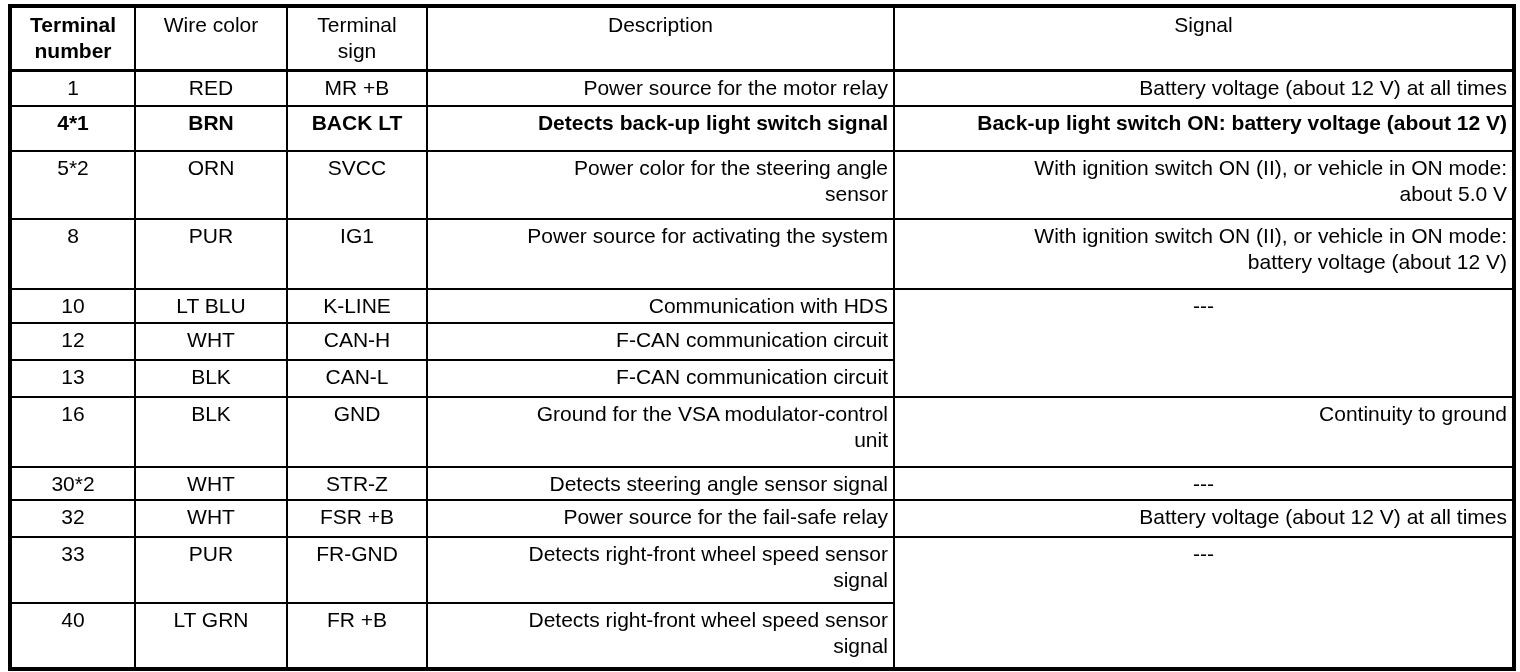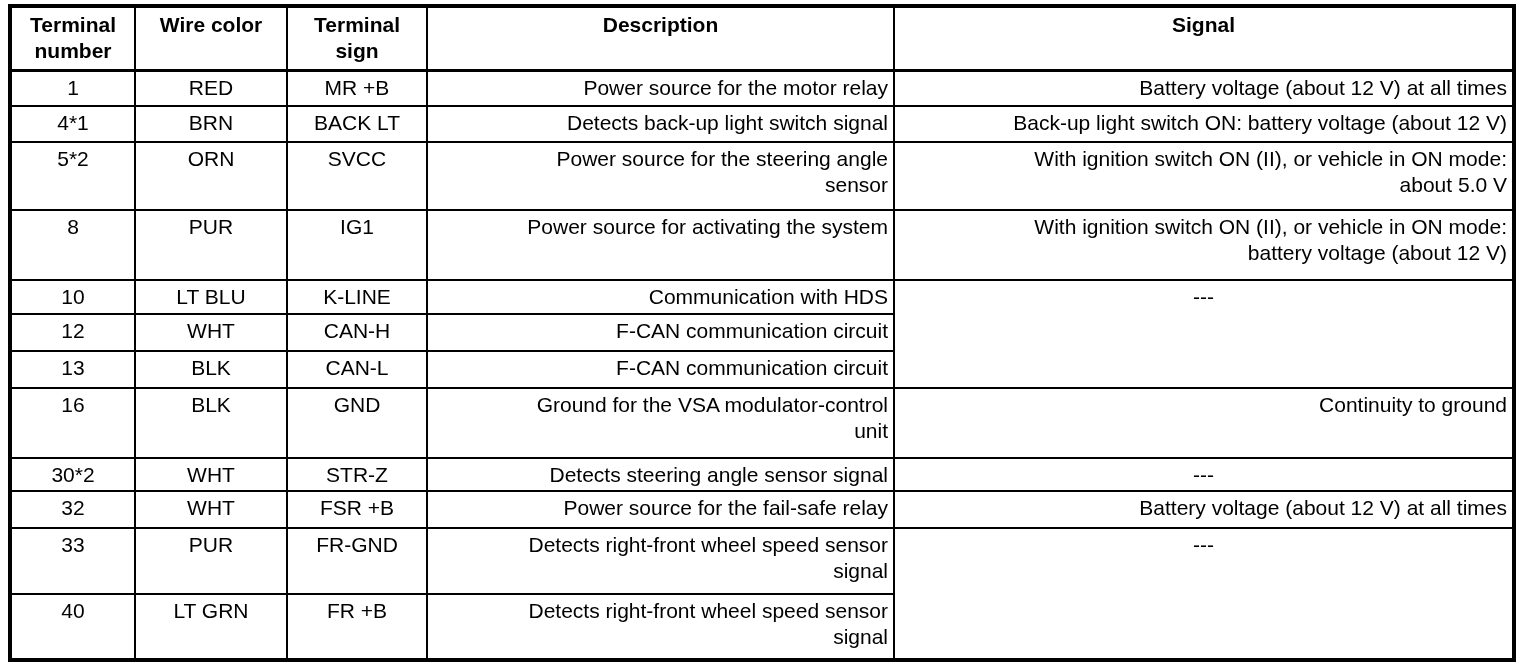--- a/index.html
+++ b/index.html
@@ -30,33 +30,33 @@
     border: 2px solid #000;
     font-size: 21px;
     line-height: 26px;
     padding: 3px 5px 2px 5px;
     vertical-align: top;
     white-space: pre-line;
     overflow: hidden;
   }
   thead th {
     border-bottom: 3px solid #000;
-    font-weight: bold;
+    font-weight: normal;
     text-align: center;
     padding-top: 4px;
   }
   thead th:first-child { font-weight: bold; }
   thead tr { height: 64px; }
 
   td.c-center { text-align: center; }
   td.c-left   { text-align: right; }
 
   
   tbody tr:nth-child(1)  { height: 36px; }
-  tbody tr:nth-child(2)  { height: 36px; }
+  tbody tr:nth-child(2)  { height: 45px; font-weight: bold; }
   tbody tr:nth-child(3)  { height: 68px; }
   tbody tr:nth-child(4)  { height: 70px; }
   tbody tr:nth-child(5)  { height: 34px; }
   tbody tr:nth-child(6)  { height: 37px; }
   tbody tr:nth-child(7)  { height: 37px; }
   tbody tr:nth-child(8)  { height: 70px; }
   tbody tr:nth-child(9)  { height: 26px; }
   tbody tr:nth-child(10) { height: 37px; }
   tbody tr:nth-child(11) { height: 66px; }
   tbody tr:nth-child(12) { height: 66px; }
@@ -102,21 +102,21 @@
           <td class="c-center">4*1</td>
           <td class="c-center">BRN</td>
           <td class="c-center">BACK LT</td>
           <td class="c-left">Detects back-up light switch signal</td>
           <td class="c-left">Back-up light switch ON: battery voltage (about 12 V)</td>
         </tr>
         <tr>
           <td class="c-center">5*2</td>
           <td class="c-center">ORN</td>
           <td class="c-center">SVCC</td>
-          <td class="c-left">Power source for the steering angle
+          <td class="c-left">Power color for the steering angle
 sensor</td>
           <td class="c-left">With ignition switch ON (II), or vehicle in ON mode:
 about 5.0 V</td>
         </tr>
         <tr>
           <td class="c-center">8</td>
           <td class="c-center">PUR</td>
           <td class="c-center">IG1</td>
           <td class="c-left">Power source for activating the system</td>
           <td class="c-left">With ignition switch ON (II), or vehicle in ON mode:

